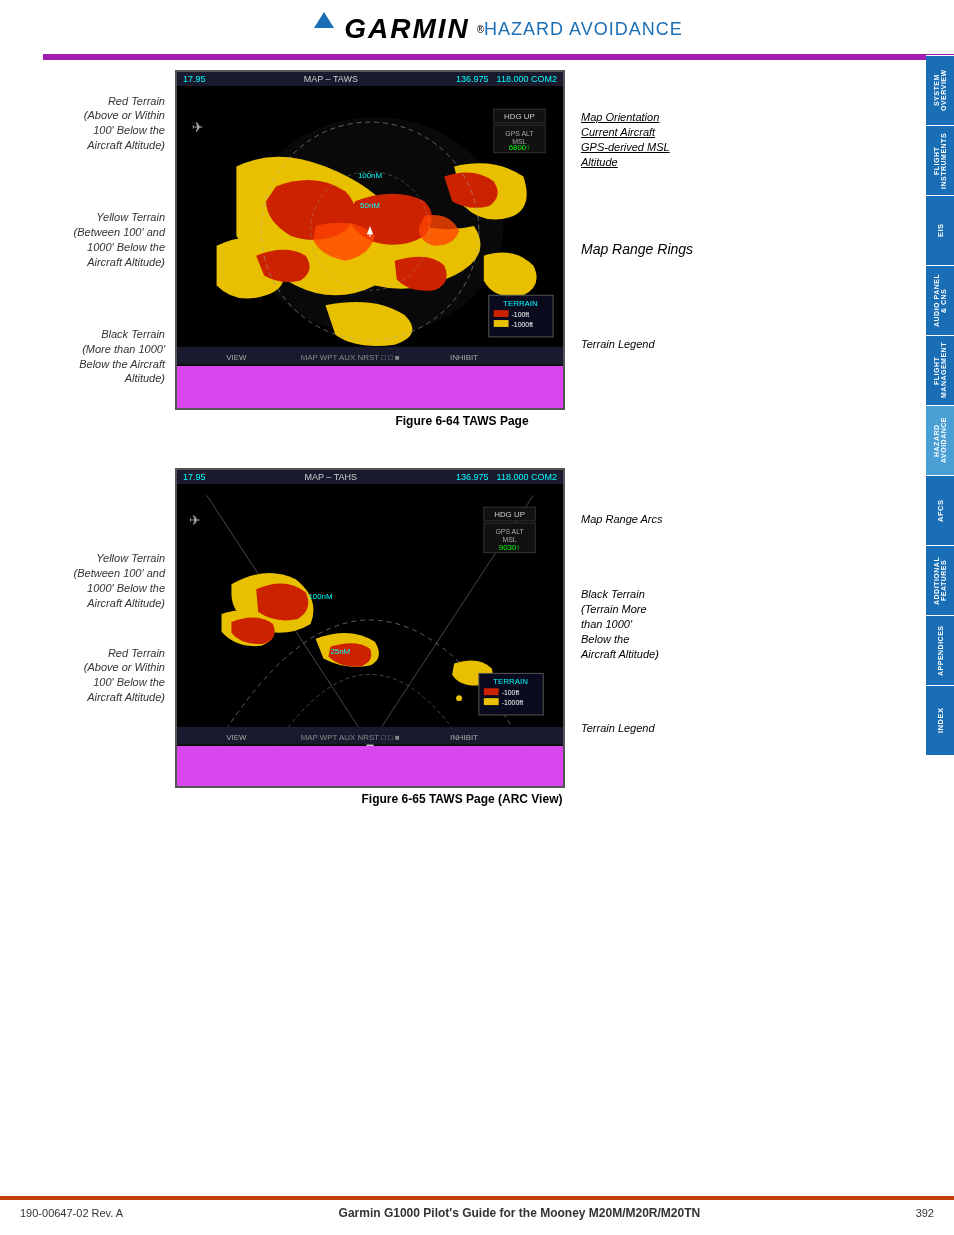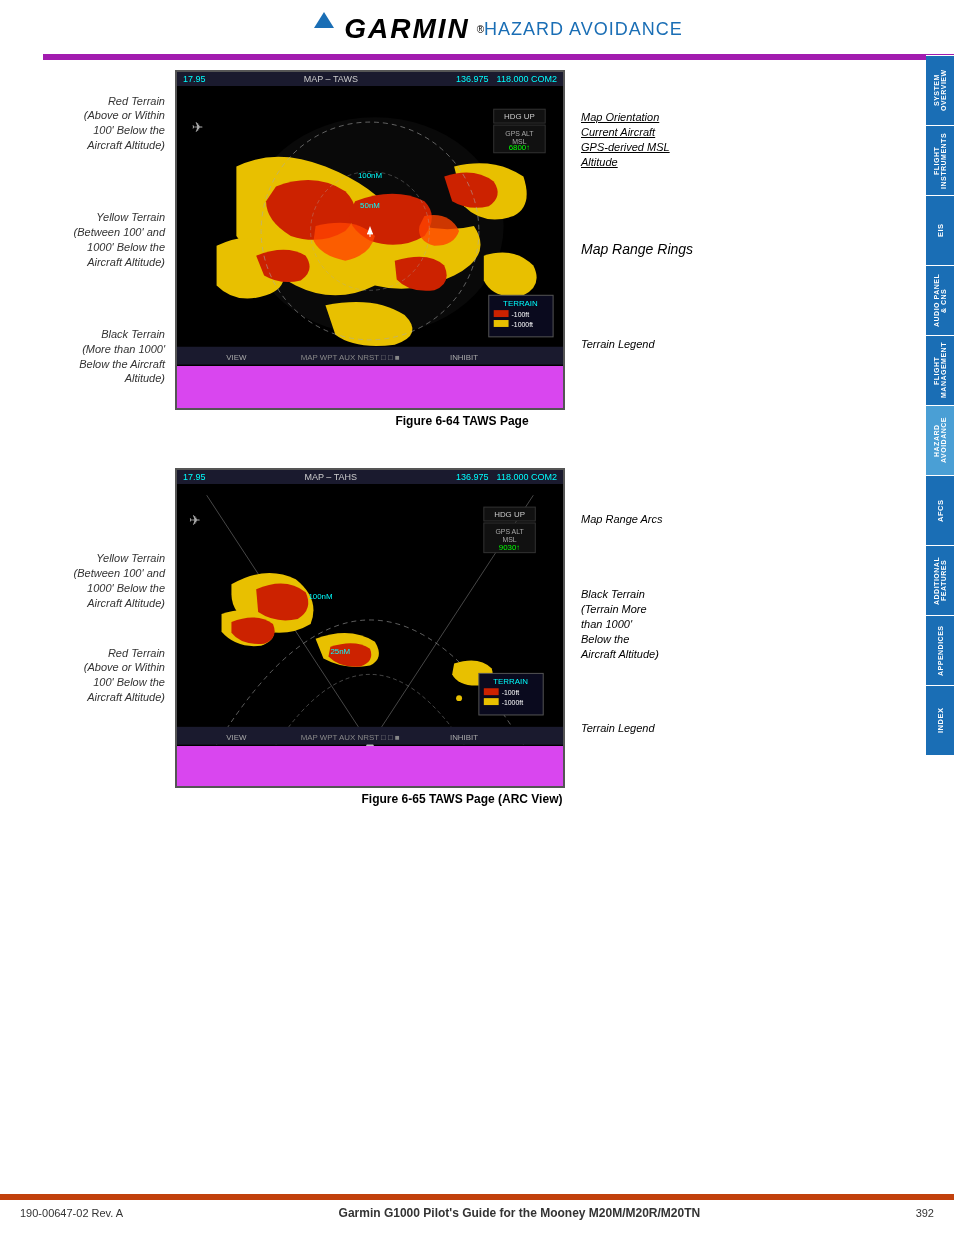--- a/index.html
+++ b/index.html
@@ -176,21 +176,21 @@
       position: absolute;
       bottom: 15px;
       left: 0;
       right: 0;
       padding: 0 20px;
       display: flex;
       justify-content: space-between;
       align-items: center;
       font-size: 11px;
       color: #333;
-      border-top: 6px solid #c2410c;
+      border-top: 4px solid #c2410c;
       padding-top: 6px;
     }
 
     .footer-title {
       font-weight: bold;
       font-size: 12px;
     }
 
     
     .terrain-svg {

